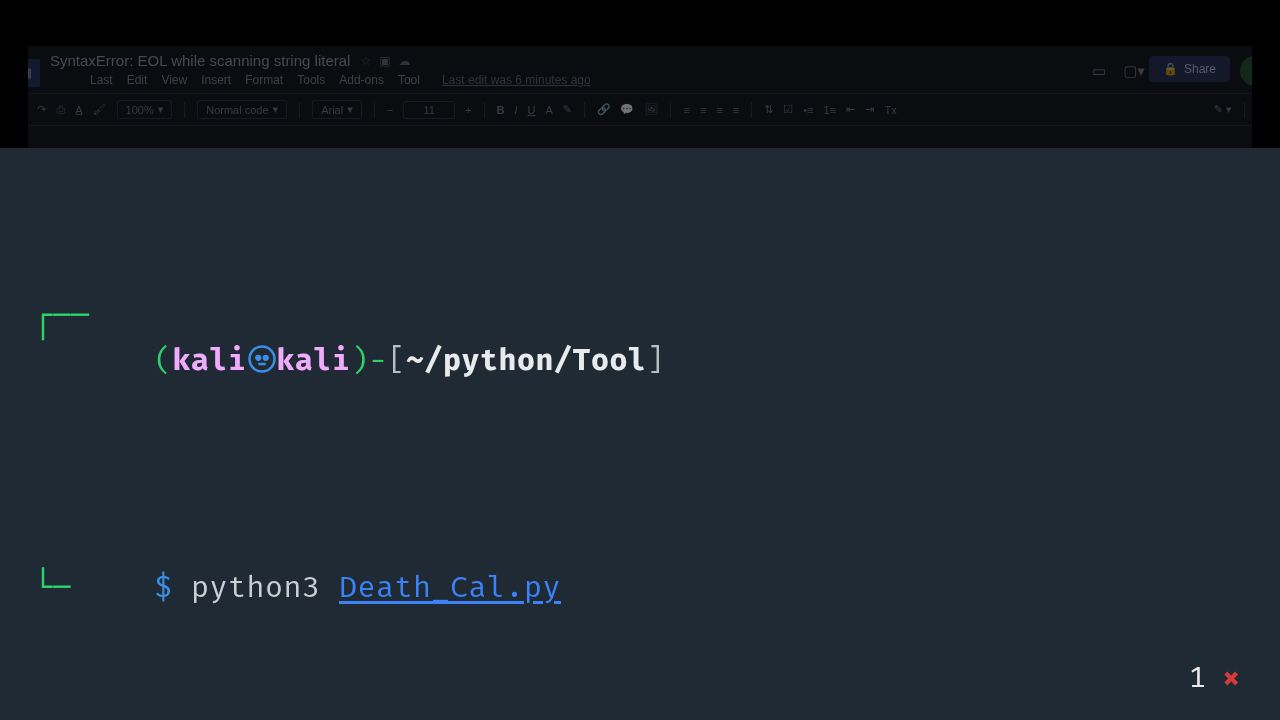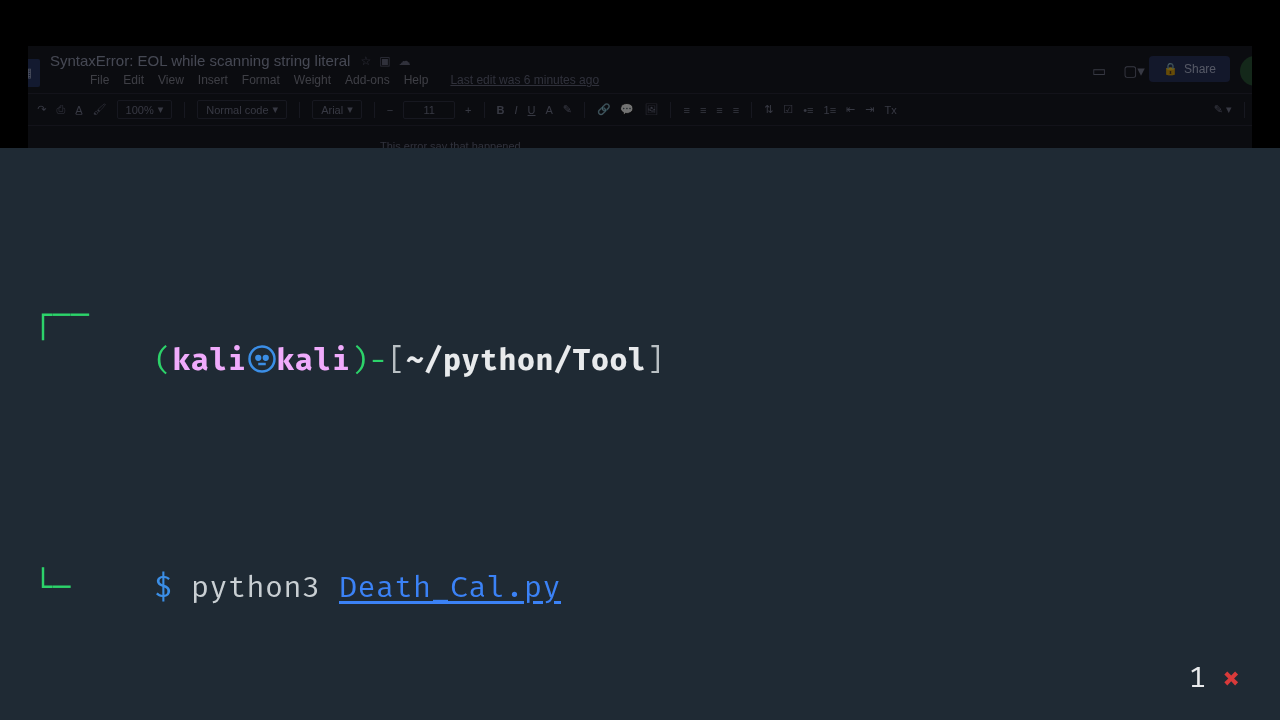--- a/index.html
+++ b/index.html
@@ -91,28 +91,28 @@
     <div>
       <div class="docs-title-row">
         <span class="docs-title">SyntaxError: EOL while scanning string literal</span>
         <span class="docs-title-icons">
           <span>☆</span>
           <span>▣</span>
           <span>☁</span>
         </span>
       </div>
       <div class="docs-menu-row">
-        <span>File</span>
+        <span>Last</span>
         <span>Edit</span>
         <span>View</span>
         <span>Insert</span>
         <span>Format</span>
-        <span>Weight</span>
+        <span>Tools</span>
         <span>Add-ons</span>
-        <span>Help</span>
+        <span>Tool</span>
         <span class="edit-msg">Last edit was 6 minutes ago</span>
       </div>
     </div>
   </div>
   <div class="hdr-icon" style="right:170px">▭</div>
   <div class="hdr-icon" style="right:135px">▢▾</div>
   <div class="share-btn">
     <span>🔒</span>
     <span>Share</span>
   </div>
@@ -165,21 +165,20 @@
     <span>⇤</span>
     <span>⇥</span>
     <span>Tx</span>
     <span style="flex:1"></span>
     <span>✎ ▾</span>
     <span class="tool-sep"></span>
     <span>ʌ</span>
   </div>
 
   <div class="docs-body">
-    <p>This error say that happened</p>
     <p style="height:30px"></p>
     <p>~(kali㉿kali)-[~/python/Tool]</p>
     <p>$ python3 BMI_cal.py</p>
     <p style="height:50px"></p>
     <p>SyntaxError: EOL while scanning string literal</p>
     <p style="height:20px"></p>
     <p>In this error you can easily understand that there is something wrong in line 2 and line 2 code is w = input('Enter Your Weight In KG\n')</p>
     <p>lust compare line 1 code with line 2</p>
     <p>h = input('Enter Your Heigh In Meter(1=3.28084)\n')</p>
     <p>w = input('Enter Yuor Weight In KG\n')</p>

